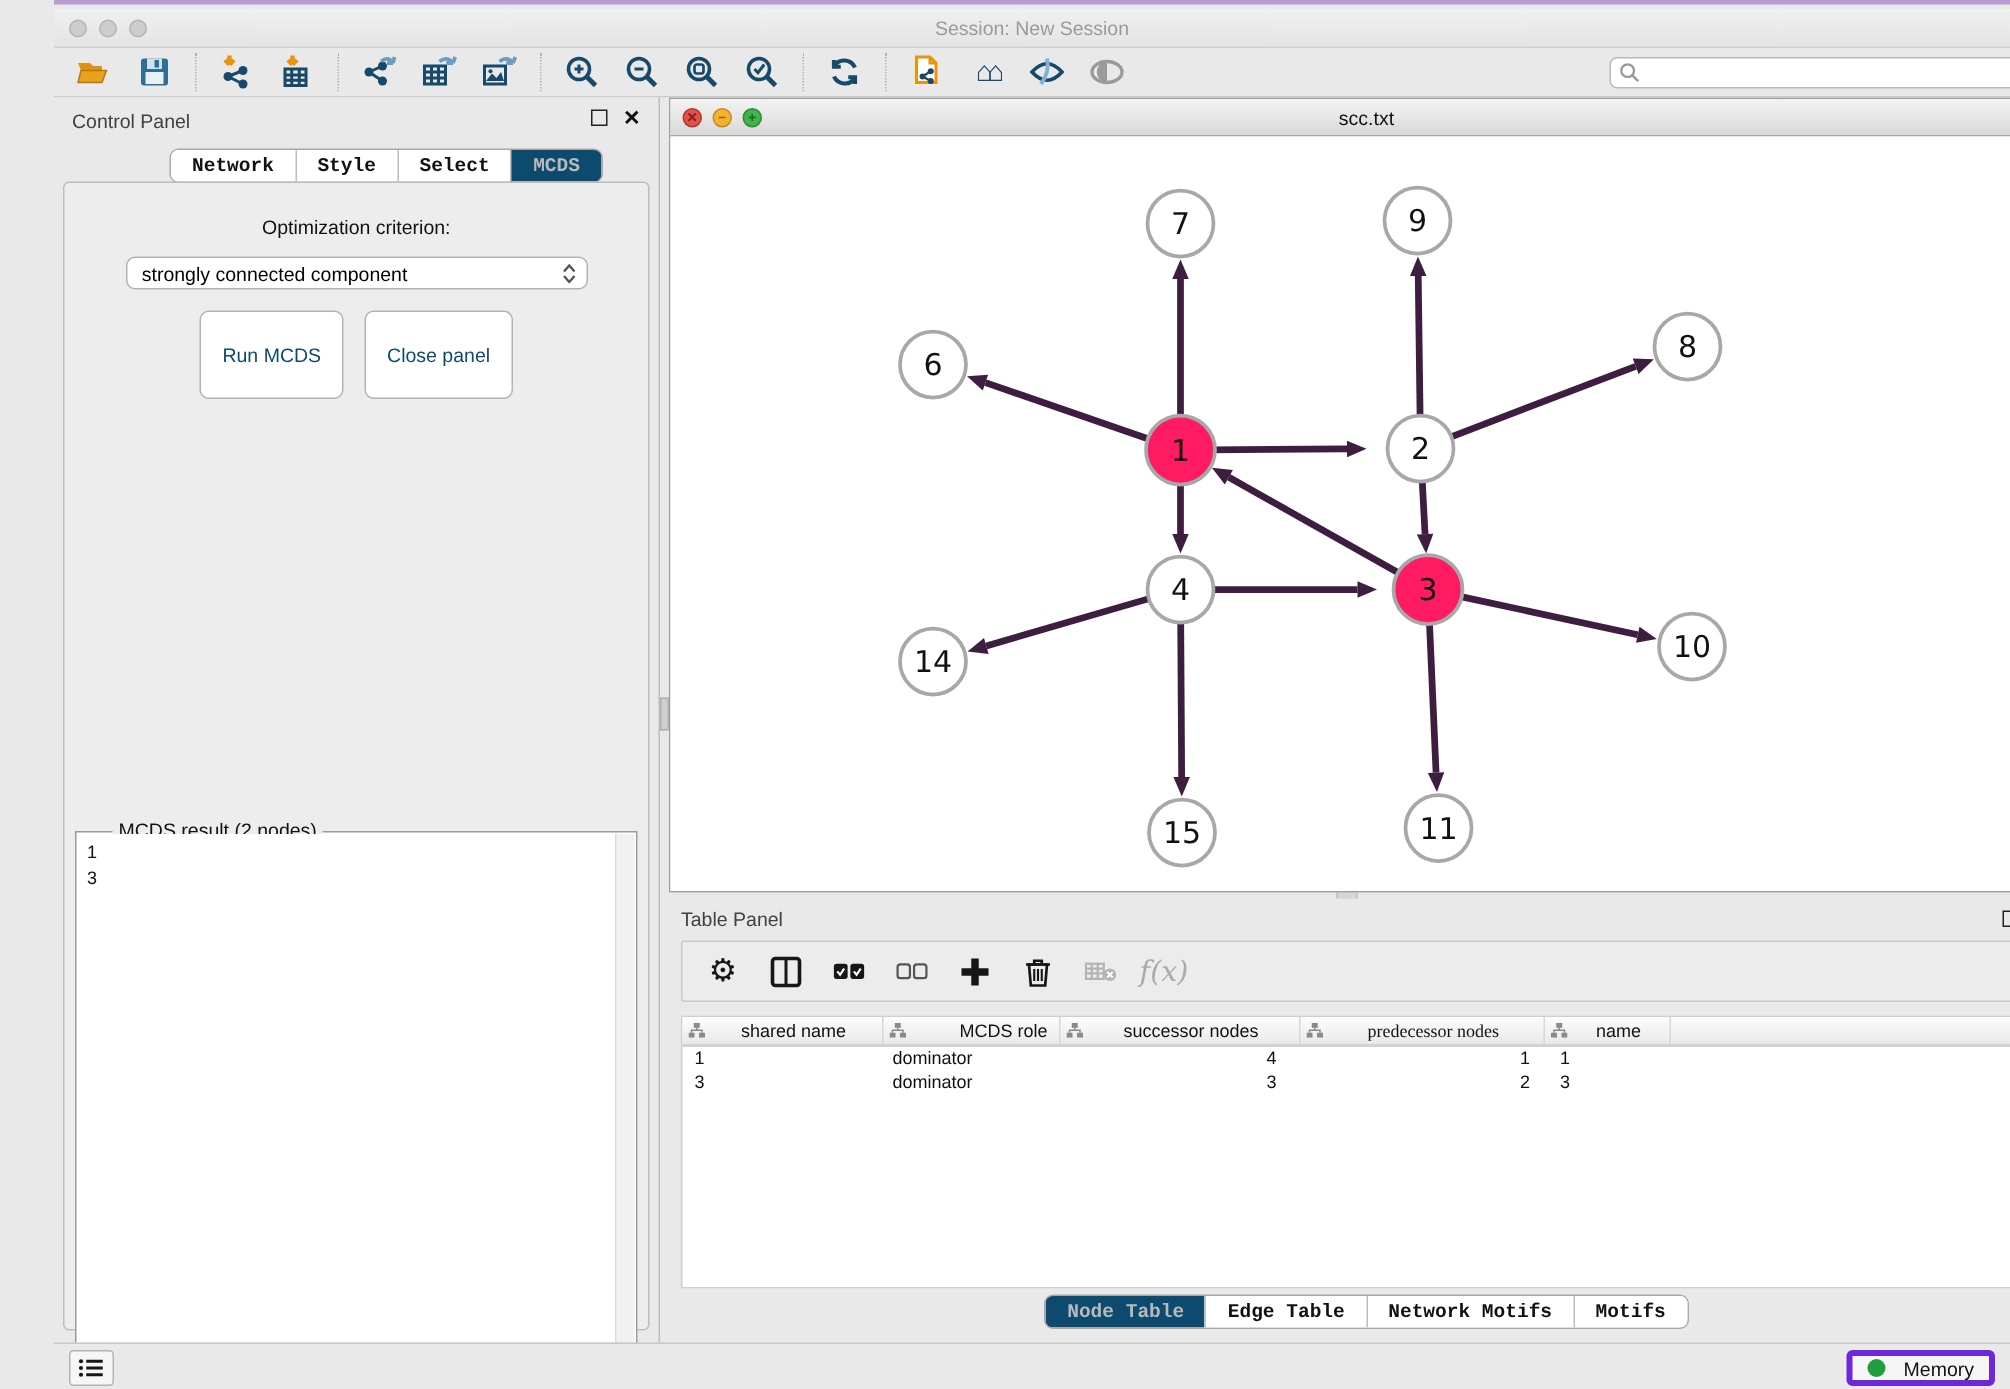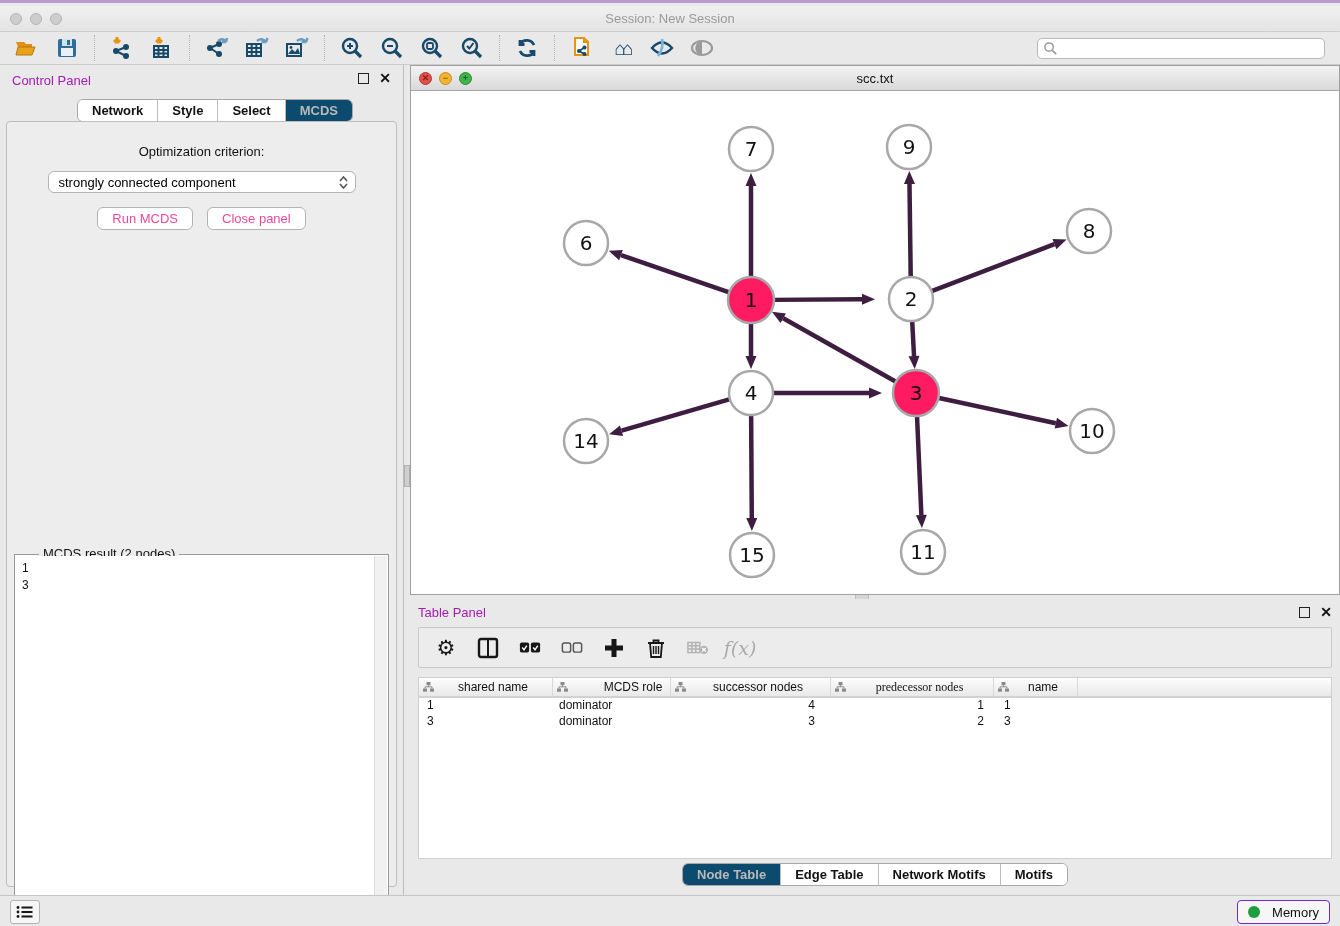--- a/index.html
+++ b/index.html
@@ -1,18 +1,18 @@
 <!DOCTYPE html>
 <html><head>
 <meta charset="utf-8">
 <style>
   * { margin:0; padding:0; box-sizing:border-box; }
   html,body { width:1340px; height:926px; }
   body { font-family:"Liberation Sans", sans-serif; background:#e9e9e9; position:relative; overflow:hidden; }
-  .app { position:absolute; inset:0; border-top:3px solid #b79dd1; border-bottom:2px solid #3a6fd8; background:#e9e9e9; }
+  .app { position:absolute; inset:0; border-top:3px solid #b79dd1; border-bottom:2px solid #3a6fd8; background:#e9e9e9;margin-left:36px; }
 
   
   .titlebar { position:absolute; left:0; top:3px; width:100%; height:26px;
     background:linear-gradient(#f0f0f0,#e4e4e4); border-bottom:1px solid #cfcfcf;
     display:flex; align-items:center; }
   .traffic { display:flex; gap:8px; margin-left:10px; }
   .traffic .dot { width:12px; height:12px; border-radius:50%; background:#cdcdcd; border:1px solid #b4b4b4; }
   .title-text { position:absolute; left:0; right:0; text-align:center; color:#9a9a9a; font-size:13px; }
 
   
@@ -22,40 +22,40 @@
   .tb-sep { width:0; height:26px; border-left:1px dotted #b3b3b3; }
   .tbico { width:26px; height:26px; display:flex; align-items:center; justify-content:center; }
   .houses { font-size:19px; font-weight:bold; color:#17496b; letter-spacing:-4px; line-height:1; }
   .search-wrap { position:absolute; left:1037px; top:6px; width:288px; height:21px;
     background:#ffffff; border:1px solid #b9b9b9; border-radius:5px; display:flex; align-items:center; padding-left:5px; }
   .search-input { border:none; outline:none; flex:1; font-size:12px; height:17px; background:transparent; }
 
   
   .control-panel { position:absolute; left:0; top:62px; width:403px; height:830px; background:#e9e9e9; }
   .panel-head { position:relative; height:30px; display:flex; align-items:center; }
-  .panel-title { font-size:13px; color:#a21caf; margin-left:12px; }
+  .panel-title { font-size:13px; color:#404040; margin-left:12px; }
   .panel-btns { position:absolute; right:12px; top:8px; display:flex; gap:10px; align-items:center; }
   .float-box { width:11px; height:11px; border:1.5px solid #222; display:inline-block; }
   .close-x { font-size:14px; font-weight:bold; color:#111; line-height:11px; }
 
   .tabstrip { display:flex; border:1px solid #a8a8a8; border-radius:6px; overflow:hidden; background:#ffffff; }
   .cp-tabs { position:absolute; left:77px; top:34px; }
-  .tab { padding:3px 14px; font-size:13px; font-weight:600; color:#111; background:#fff; border-left:1px solid #bdbdbd; cursor:default; }
+  .tab { padding:3px 14px; font-size:13px; font-weight:600; color:#111; background:#fff; border-left:1px solid #bdbdbd; cursor:default;font-family:Liberation Mono, monospace; }
   .tab:first-child { border-left:none; }
   .tab.selected { background:#0c4a6e; color:#b9b9b9; }
 
   .cp-content { position:absolute; left:6px; top:56px; width:391px; height:766px;
     background:#ededed; border:1px solid #bdbdbd; border-radius:4px; }
   .opt-label { text-align:center; font-size:13px; color:#111; margin-top:22px; }
   .dropdown { position:relative; margin:12px auto 0 auto; width:308px; height:22px; background:#fff;
     border:1px solid #b3b3b3; border-radius:6px; display:flex; align-items:center; }
   .dropdown .val { font-size:13px; margin-left:10px; flex:1; }
   .dd-arrows { margin-right:7px; display:flex; flex-direction:column; align-items:center; gap:1px; }
   .btn-row { display:flex; justify-content:center; gap:14px; margin-top:14px; }
-  .push-btn { font-size:13px; padding:3px 14px; background:#fff; border:1px solid #b3b3b3; border-radius:6px; color:#ec4899; }
+  .push-btn { font-size:13px; padding:21px 14px; background:#fff; border:1px solid #b3b3b3; border-radius:6px; color:#0c4a6e; }
 
   .result-group { position:absolute; left:7px; top:432px; width:375px; height:382px;
     border:1px solid #9a9a9a; background:#fff; }
   .result-legend { position:absolute; top:-9px; left:24px; background:#ededed; padding:0 4px; font-size:13px; color:#111; }
   .result-body { position:absolute; inset:1px 14px 1px 1px; background:#fff; font-size:12px; color:#111;
     padding:4px 6px; white-space:pre-line; line-height:1.4; }
   .result-scroll { position:absolute; top:1px; right:1px; bottom:1px; width:13px; background:#f1f1f1; border-left:1px solid #ddd; }
 
   
   .v-split { position:absolute; left:403px; top:62px; width:7px; height:830px; background:#e9e9e9; border-left:1px solid #bdbdbd; }
@@ -89,21 +89,21 @@
   .th { display:flex; align-items:center; border-right:1px solid #d8d8d8; font-size:12px; color:#111; position:relative;justify-content:flex-end; }
   .th .hlabel { flex:1; text-align:center; }
   .trow { display:flex; height:16px; font-size:12px; color:#111; }
   .td { overflow:hidden; white-space:nowrap; }
   .tp-tabs { position:absolute; left:0; right:0; top:264px; display:flex; justify-content:center; }
 
   
   .statusbar { position:absolute; left:0; top:892px; width:100%; height:32px; background:#e9e9e9; border-top:1px solid #c6c6c6; }
   .list-btn { position:absolute; left:10px; top:4px; width:30px; height:24px; background:#f6f6f6; border:1px solid #b3b3b3; border-radius:3px;
     display:flex; align-items:center; justify-content:center; }
-  .memory-btn { position:absolute; right:10px; top:4px; height:24px; background:#f6f6f6; border:1px solid #6d28d9; border-radius:4px;
+  .memory-btn { position:absolute; right:10px; top:4px; height:24px; background:#f6f6f6; border:4px solid #6d28d9; border-radius:4px;
     display:flex; align-items:center; gap:12px; padding:0 10px; font-size:13px; color:#111; }
   .mem-dot { width:12px; height:12px; border-radius:50%; background:#1e9e3c; }
 </style>
 </head>
 <body>
 
 <div class="app">
 
   <div class="titlebar">
     <div class="traffic">

